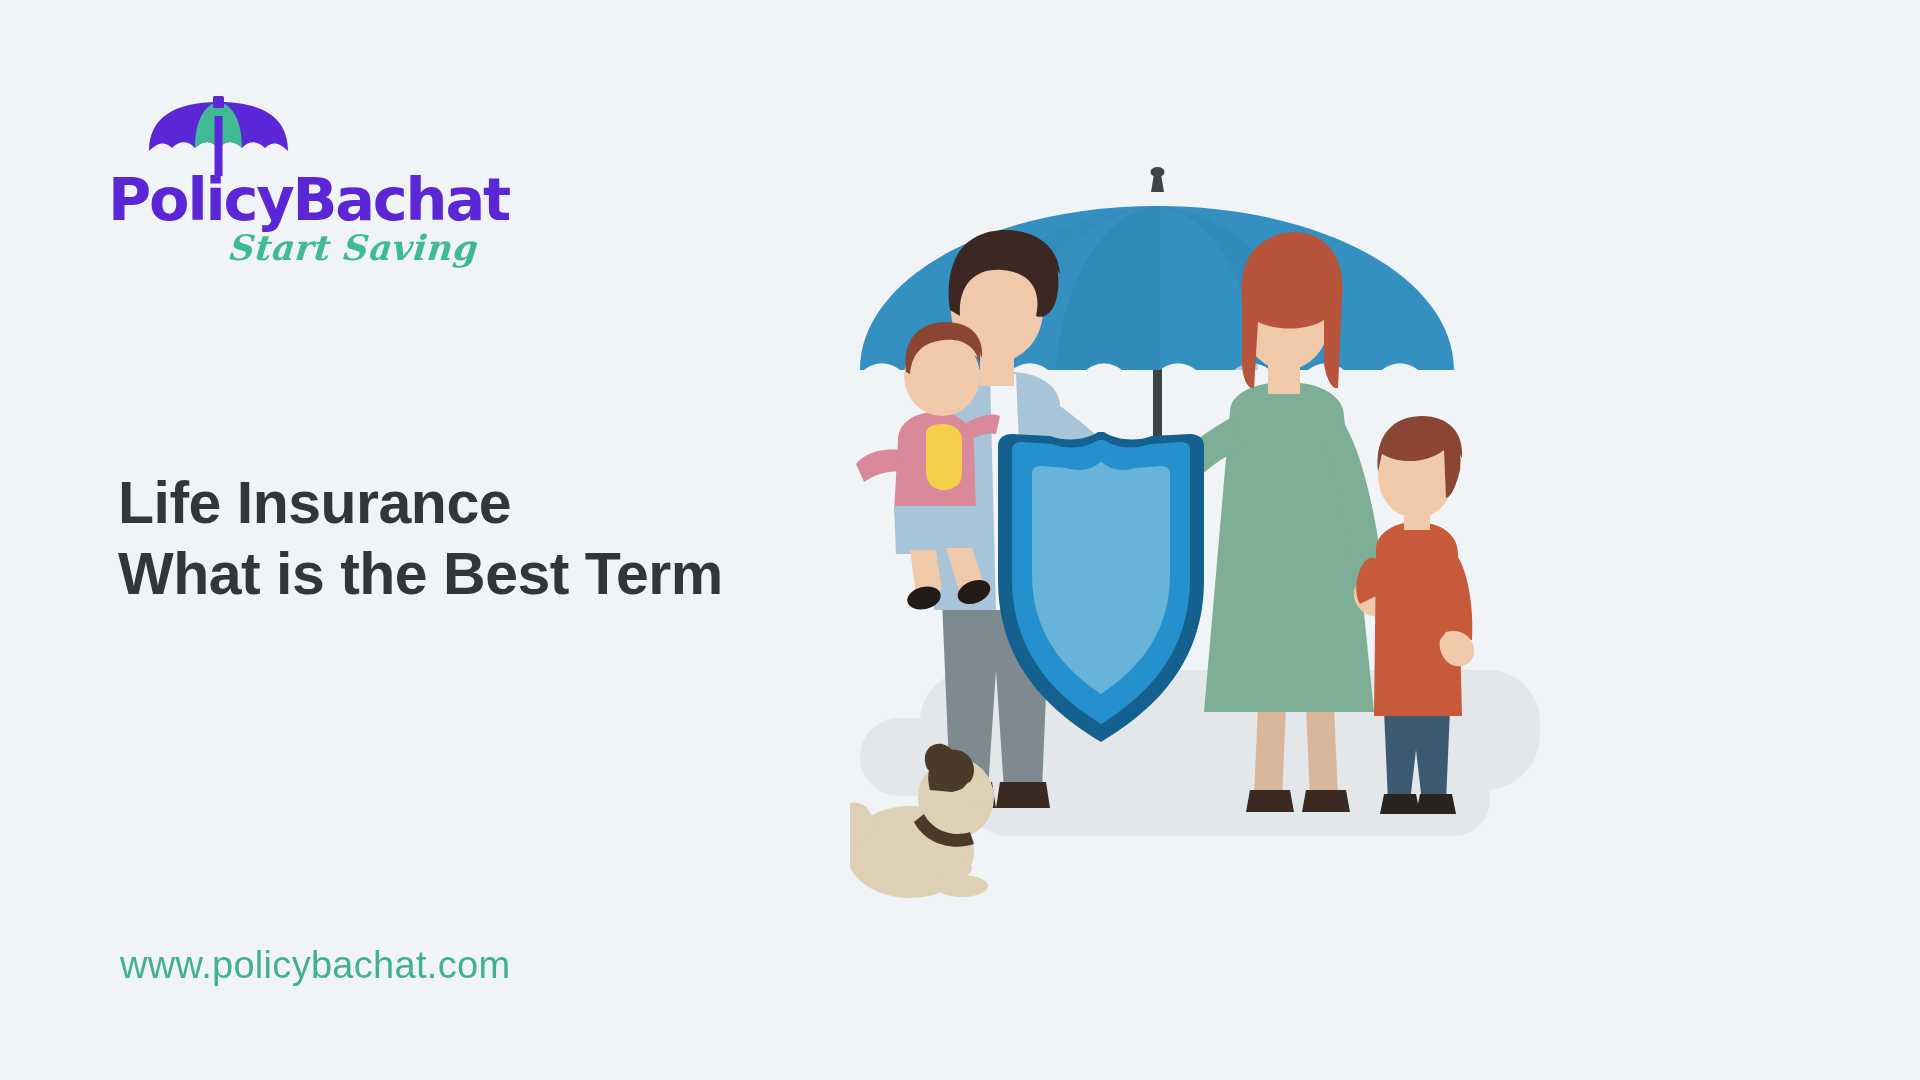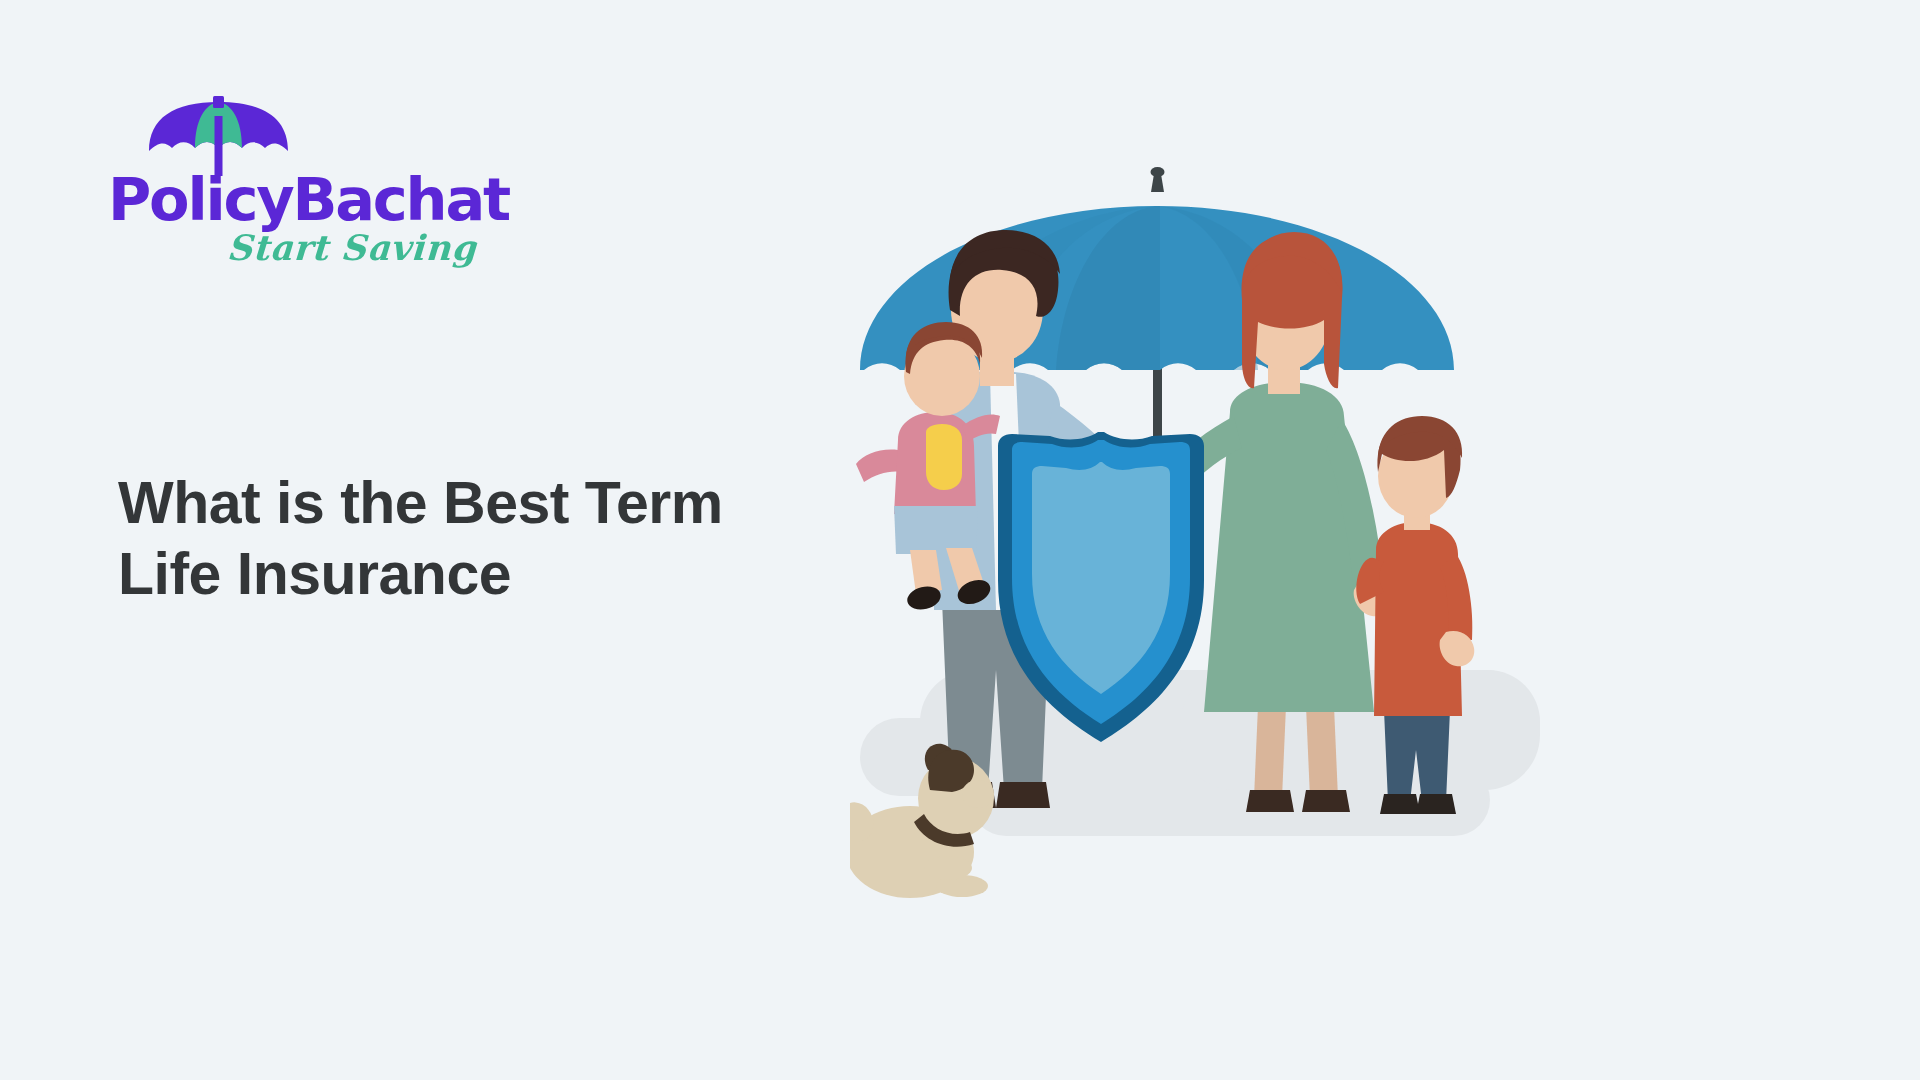--- a/index.html
+++ b/index.html
@@ -125,24 +125,25 @@
         <rect x="68.5" y="20" width="8" height="62" fill="#5b27d6"></rect>
       </svg>
     </div>
 
     <div id="logo-wordmark">PolicyBachat</div>
 
     <div id="logo-tagline">Start Saving</div>
   </div>
 
   <h1 id="headline">
+    <span class="hl-line">Life Insurance</span>
     <span class="hl-line">What is the Best Term</span>
-    <span class="hl-line">Life Insurance</span>
   </h1>
 
+  <div id="site-url">www.policybachat.com</div>
 
   <div id="illustration">
     <svg viewBox="0 0 780 830" xmlns="http://www.w3.org/2000/svg" aria-hidden="true">
 
       <g>
         <rect x="70" y="520" width="620" height="105" rx="52" fill="#e3e7ea"></rect>
         <rect x="10" y="568" width="360" height="78" rx="39" fill="#e3e7ea"></rect>
         <rect x="120" y="614" width="520" height="72" rx="36" fill="#e3e7ea"></rect>
         <rect x="330" y="520" width="360" height="120" rx="55" fill="#e3e7ea"></rect>
       </g>

